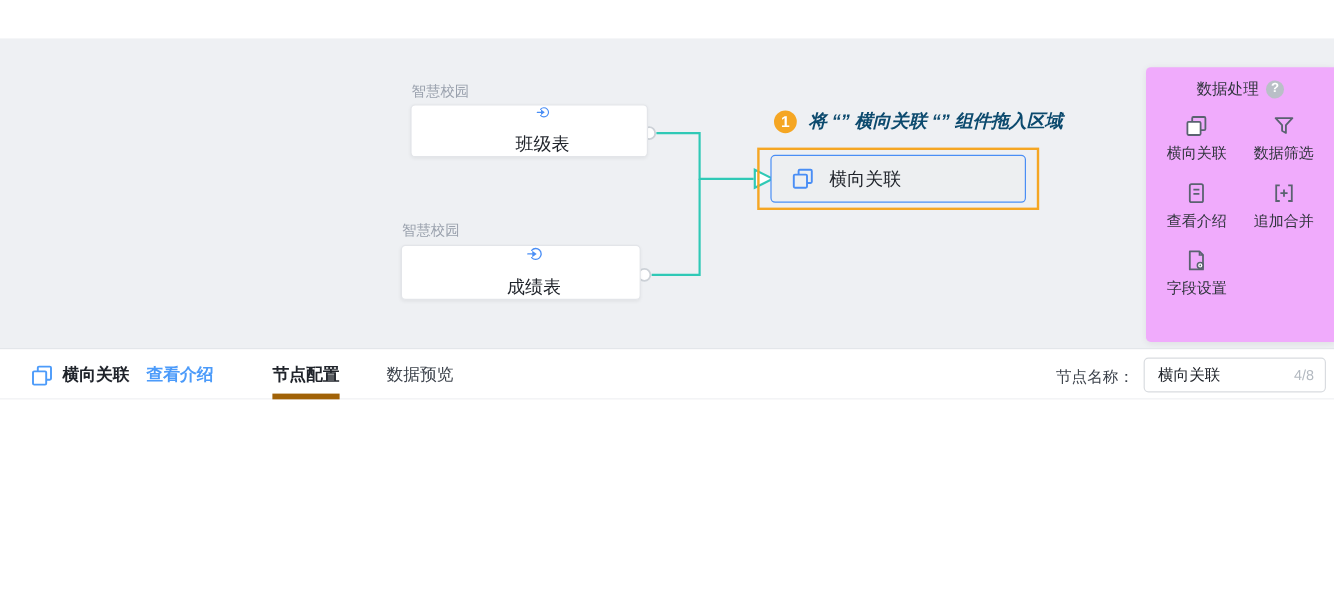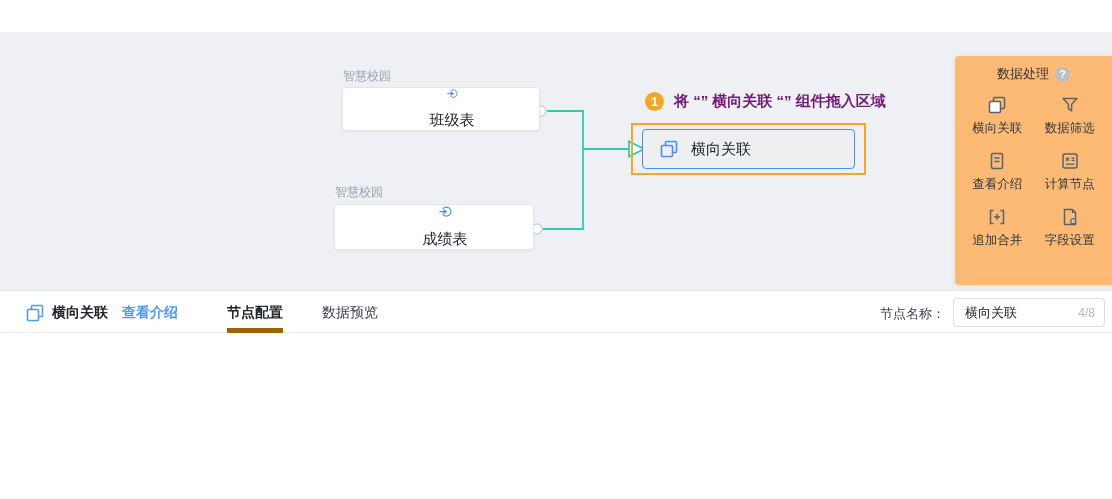--- a/index.html
+++ b/index.html
@@ -17,24 +17,24 @@
   .glabel1{left:343px;top:36px;}
   .glabel2{left:335px;top:152px;}
   .join-wrapper{position:absolute;left:631px;top:91px;width:235px;height:52px;
                 border:2px solid #f5a623;box-sizing:border-box;display:flex;align-items:center;justify-content:center;}
   .join-node{width:213px;height:40px;background:#edeff1;border:1px solid #4a8ef5;border-radius:4px;
              display:flex;align-items:center;gap:12px;padding-left:16px;box-sizing:border-box;
              font-size:15px;color:#20242b;}
   .ann{position:absolute;display:flex;align-items:center;gap:10px;}
   .ann-circle{width:19px;height:19px;border-radius:50%;background:#f5a623;color:#fff;
               font-size:13px;font-weight:bold;display:flex;align-items:center;justify-content:center;flex:0 0 auto;}
-  .ann-text{color:#701a75;font-weight:bold;}
+  .ann-text{color:#0c4a6e;font-weight:bold;font-style:italic;}
   .ann1{left:645px;top:60px;}  .ann1 .ann-text{font-size:15px;}
   
-  .tool-panel{position:absolute;left:955px;top:24px;width:157px;height:229px;background:#fdba74;
+  .tool-panel{position:absolute;left:955px;top:24px;width:157px;height:229px;background:#f0abfc;
               border-radius:4px 0 0 4px;box-shadow:0 1px 6px rgba(0,0,0,.07);box-sizing:border-box;padding-top:9px;}
   .tp-title{display:flex;align-items:center;justify-content:center;gap:6px;font-size:13px;color:#30353d;}
   .help-dot{width:15px;height:15px;border-radius:50%;background:#b9bfc7;color:#fff;font-size:11px;
             font-weight:bold;display:flex;align-items:center;justify-content:center;}
   .tp-grid{display:grid;grid-template-columns:1fr 1fr;row-gap:14px;margin-top:12px;padding:0 6px;}
   .tp-tool{display:flex;flex-direction:column;align-items:center;gap:5px;cursor:pointer;}
   .tp-tool span{font-size:12.5px;color:#30353d;}
   
   .toolbar{position:absolute;left:0;top:262px;width:1112px;height:43px;background:#fff;
            border-top:1px solid #e3e6ea;border-bottom:1px solid #ebedf0;box-sizing:border-box;}
@@ -124,30 +124,20 @@
         <div class="tp-tool">
           <svg width="20" height="20" viewBox="0 0 20 20">
             <rect x="4.5" y="2.5" width="11" height="15" rx="1.5" fill="none" stroke="#5a6270" stroke-width="1.5"></rect>
             <line x1="7.5" y1="7" x2="12.5" y2="7" stroke="#5a6270" stroke-width="1.5"></line>
             <line x1="7.5" y1="10.5" x2="12.5" y2="10.5" stroke="#5a6270" stroke-width="1.5"></line>
           </svg>
           <span>查看介绍</span>
         </div>
         <div class="tp-tool">
           <svg width="20" height="20" viewBox="0 0 20 20">
-            <rect x="3" y="3" width="14" height="14" rx="2" fill="none" stroke="#5a6270" stroke-width="1.5"></rect>
-            <path d="M6 6.8 L9 9.8 M9 6.8 L6 9.8" stroke="#5a6270" stroke-width="1.3"></path>
-            <line x1="11.5" y1="7.2" x2="14.5" y2="7.2" stroke="#5a6270" stroke-width="1.3"></line>
-            <line x1="11.5" y1="9.4" x2="14.5" y2="9.4" stroke="#5a6270" stroke-width="1.3"></line>
-            <line x1="6" y1="13.2" x2="14.5" y2="13.2" stroke="#5a6270" stroke-width="1.3"></line>
-          </svg>
-          <span>计算节点</span>
-        </div>
-        <div class="tp-tool">
-          <svg width="20" height="20" viewBox="0 0 20 20">
             <path d="M6.5 3.5 H3.5 V16.5 H6.5" fill="none" stroke="#5a6270" stroke-width="1.5"></path>
             <path d="M13.5 3.5 H16.5 V16.5 H13.5" fill="none" stroke="#5a6270" stroke-width="1.5"></path>
             <path d="M10 7 V13 M7 10 H13" stroke="#5a6270" stroke-width="1.5"></path>
           </svg>
           <span>追加合并</span>
         </div>
         <div class="tp-tool">
           <svg width="20" height="20" viewBox="0 0 20 20">
             <path d="M4.5 2.5 H12.5 L15.5 5.5 V17.5 H4.5 Z" fill="none" stroke="#5a6270" stroke-width="1.5" stroke-linejoin="round"></path>
             <path d="M12.5 2.5 V5.5 H15.5" fill="none" stroke="#5a6270" stroke-width="1.2"></path>

